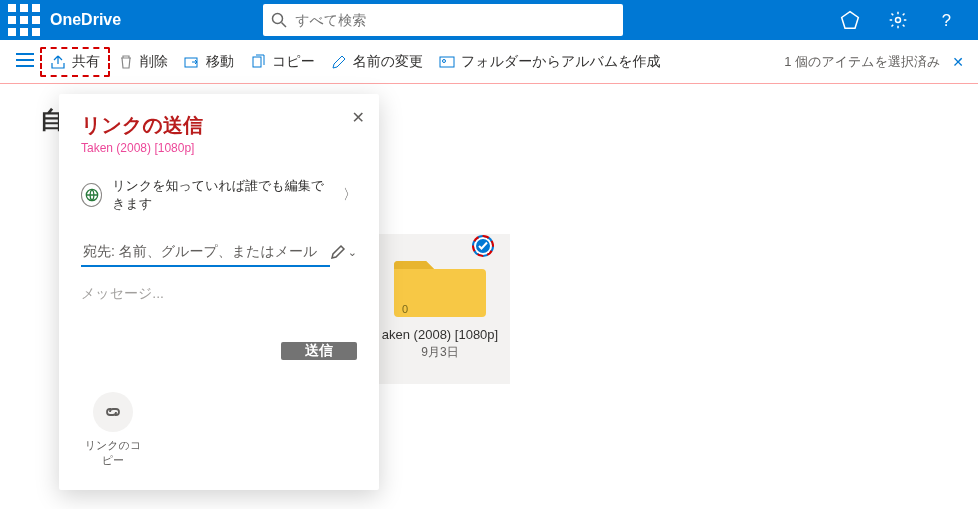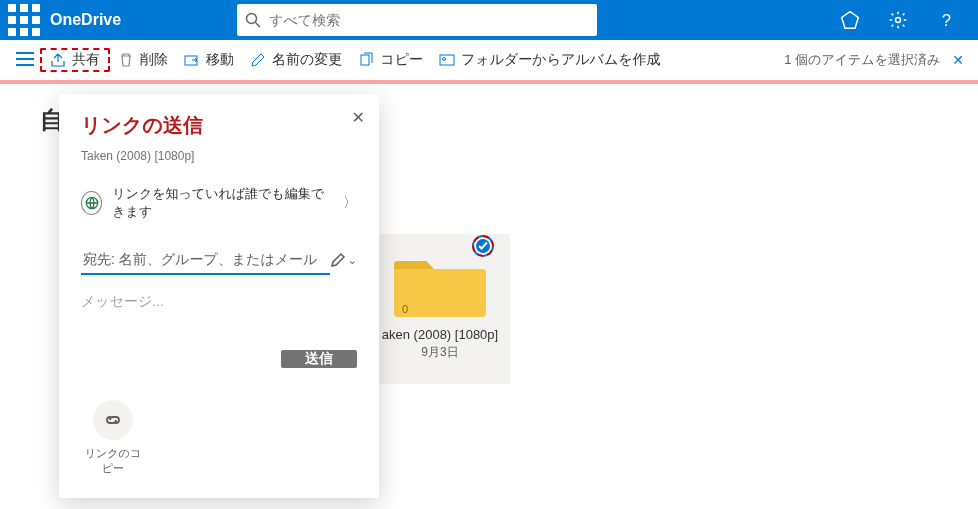--- a/index.html
+++ b/index.html
@@ -16,21 +16,21 @@
 }
 .waffle {
   width: 32px; height: 32px;
   display: flex; align-items: center; justify-content: center;
   cursor: pointer;
 }
 .waffle svg { fill: #fff; }
 .brand { font-size: 16px; font-weight: 600; margin-left: 10px; margin-right: 40px; }
 .search-wrap {
   flex: 0 0 360px;
-  margin-left: 76px;
+  margin-left: 102px;
 }
 .search {
   width: 100%;
   height: 32px;
   background: #fff;
   border-radius: 2px;
   display: flex;
   align-items: center;
   padding: 0 8px;
   color: #666;
@@ -41,22 +41,23 @@
 }
 .header-spacer { flex: 1; }
 .header-icons { display: flex; gap: 16px; margin-right: 8px; }
 .header-icons .hicon { width: 32px; height: 32px; display:flex; align-items:center; justify-content:center; cursor:pointer; }
 .header-icons svg { width: 20px; height: 20px; fill: #fff; }
 
 
 .cmdbar {
   height: 44px;
   display: flex;
+  align-items: center;
   padding: 8px 10px;
-  border-bottom: 4px solid #fca5a5;
+  border-bottom: 1px solid #fca5a5;
   font-size: 14px;
   color: #323130;
 }
 .cmdbtn {
   display: flex;
   align-items: center;
   gap: 6px;
   padding: 4px 8px;
   cursor: pointer;
   white-space: nowrap;
@@ -137,21 +138,21 @@
   border-radius: 2px;
 }
 .dialog-close {
   position: absolute;
   top: 14px; right: 14px;
   cursor: pointer;
   font-size: 16px;
   color: #605e5c;
 }
 .dialog-title { font-size: 20px; font-weight: 600; color: #b91c1c; }
-.dialog-sub { font-size: 12px; color: #737373; margin-top: 10px; }
+.dialog-sub { font-size: 12px; color: #ec4899; margin-top: 2px; }
 .perm-row {
   display: flex; align-items: center; gap: 10px;
   margin-top: 22px;
   font-size: 13px;
   color: #323130;
   cursor: pointer;
 }
 .perm-row .globe {
   width: 24px; height: 24px;
   border: 1px solid #8a8886;
@@ -286,30 +287,30 @@
   </div>
   <div class="cmdbtn">
     <svg viewBox="0 0 16 16">
         <rect x="1" y="4" width="12" height="9" fill="none" stroke="#0078d4"></rect>
         <path d="M8 8h5M11 6l2 2-2 2" fill="none" stroke="#0078d4"></path>
       </svg>
     <span>移動</span>
   </div>
   <div class="cmdbtn">
     <svg viewBox="0 0 16 16">
-        <path d="M2 14l1-4 8-8 3 3-8 8z" fill="none" stroke="#0078d4"></path>
-      </svg>
-    <span>名前の変更</span>
-  </div>
-  <div class="cmdbtn">
-    <svg viewBox="0 0 16 16">
         <rect x="3" y="3" width="8" height="10" fill="none" stroke="#0078d4"></rect>
         <path d="M6 1h8v10" fill="none" stroke="#0078d4"></path>
       </svg>
     <span>コピー</span>
+  </div>
+  <div class="cmdbtn">
+    <svg viewBox="0 0 16 16">
+        <path d="M2 14l1-4 8-8 3 3-8 8z" fill="none" stroke="#0078d4"></path>
+      </svg>
+    <span>名前の変更</span>
   </div>
   <div class="cmdbtn">
     <svg viewBox="0 0 16 16">
         <rect x="1" y="3" width="14" height="10" fill="none" stroke="#0078d4"></rect>
         <circle cx="5" cy="7" r="1.5" fill="none" stroke="#0078d4"></circle>
       </svg>
     <span>フォルダーからアルバムを作成</span>
   </div>
   <div class="cmd-right">
     <span>1 個のアイテムを選択済み</span>

